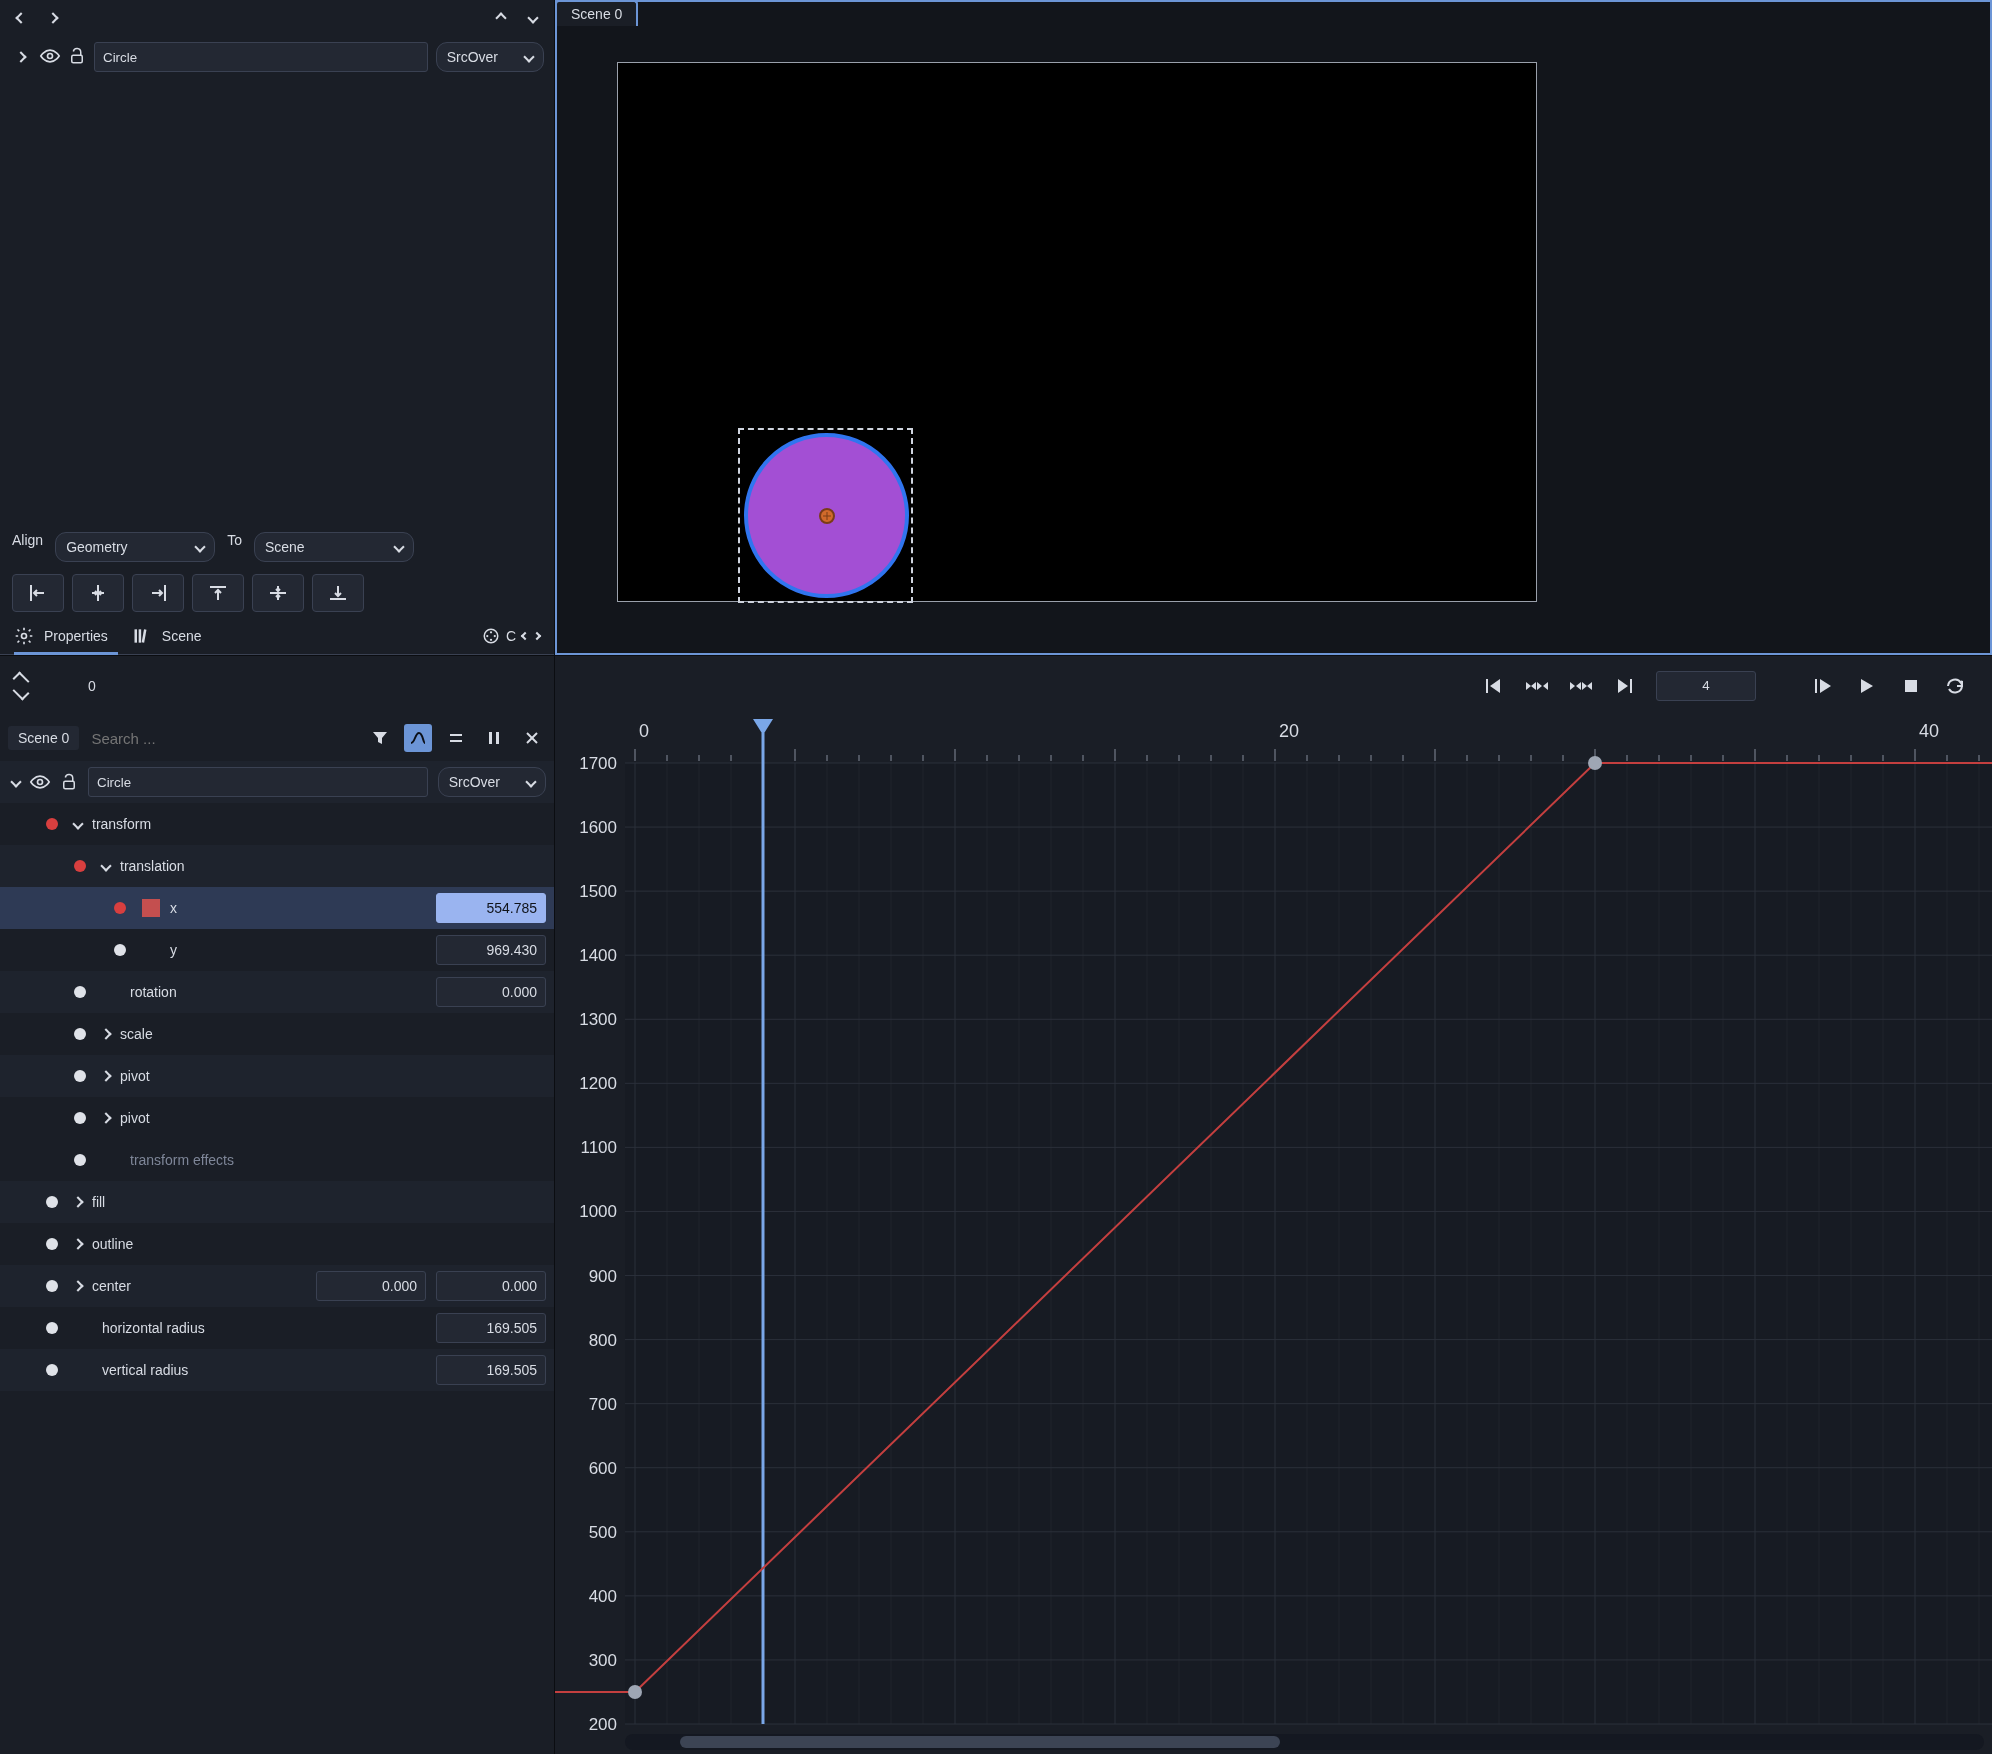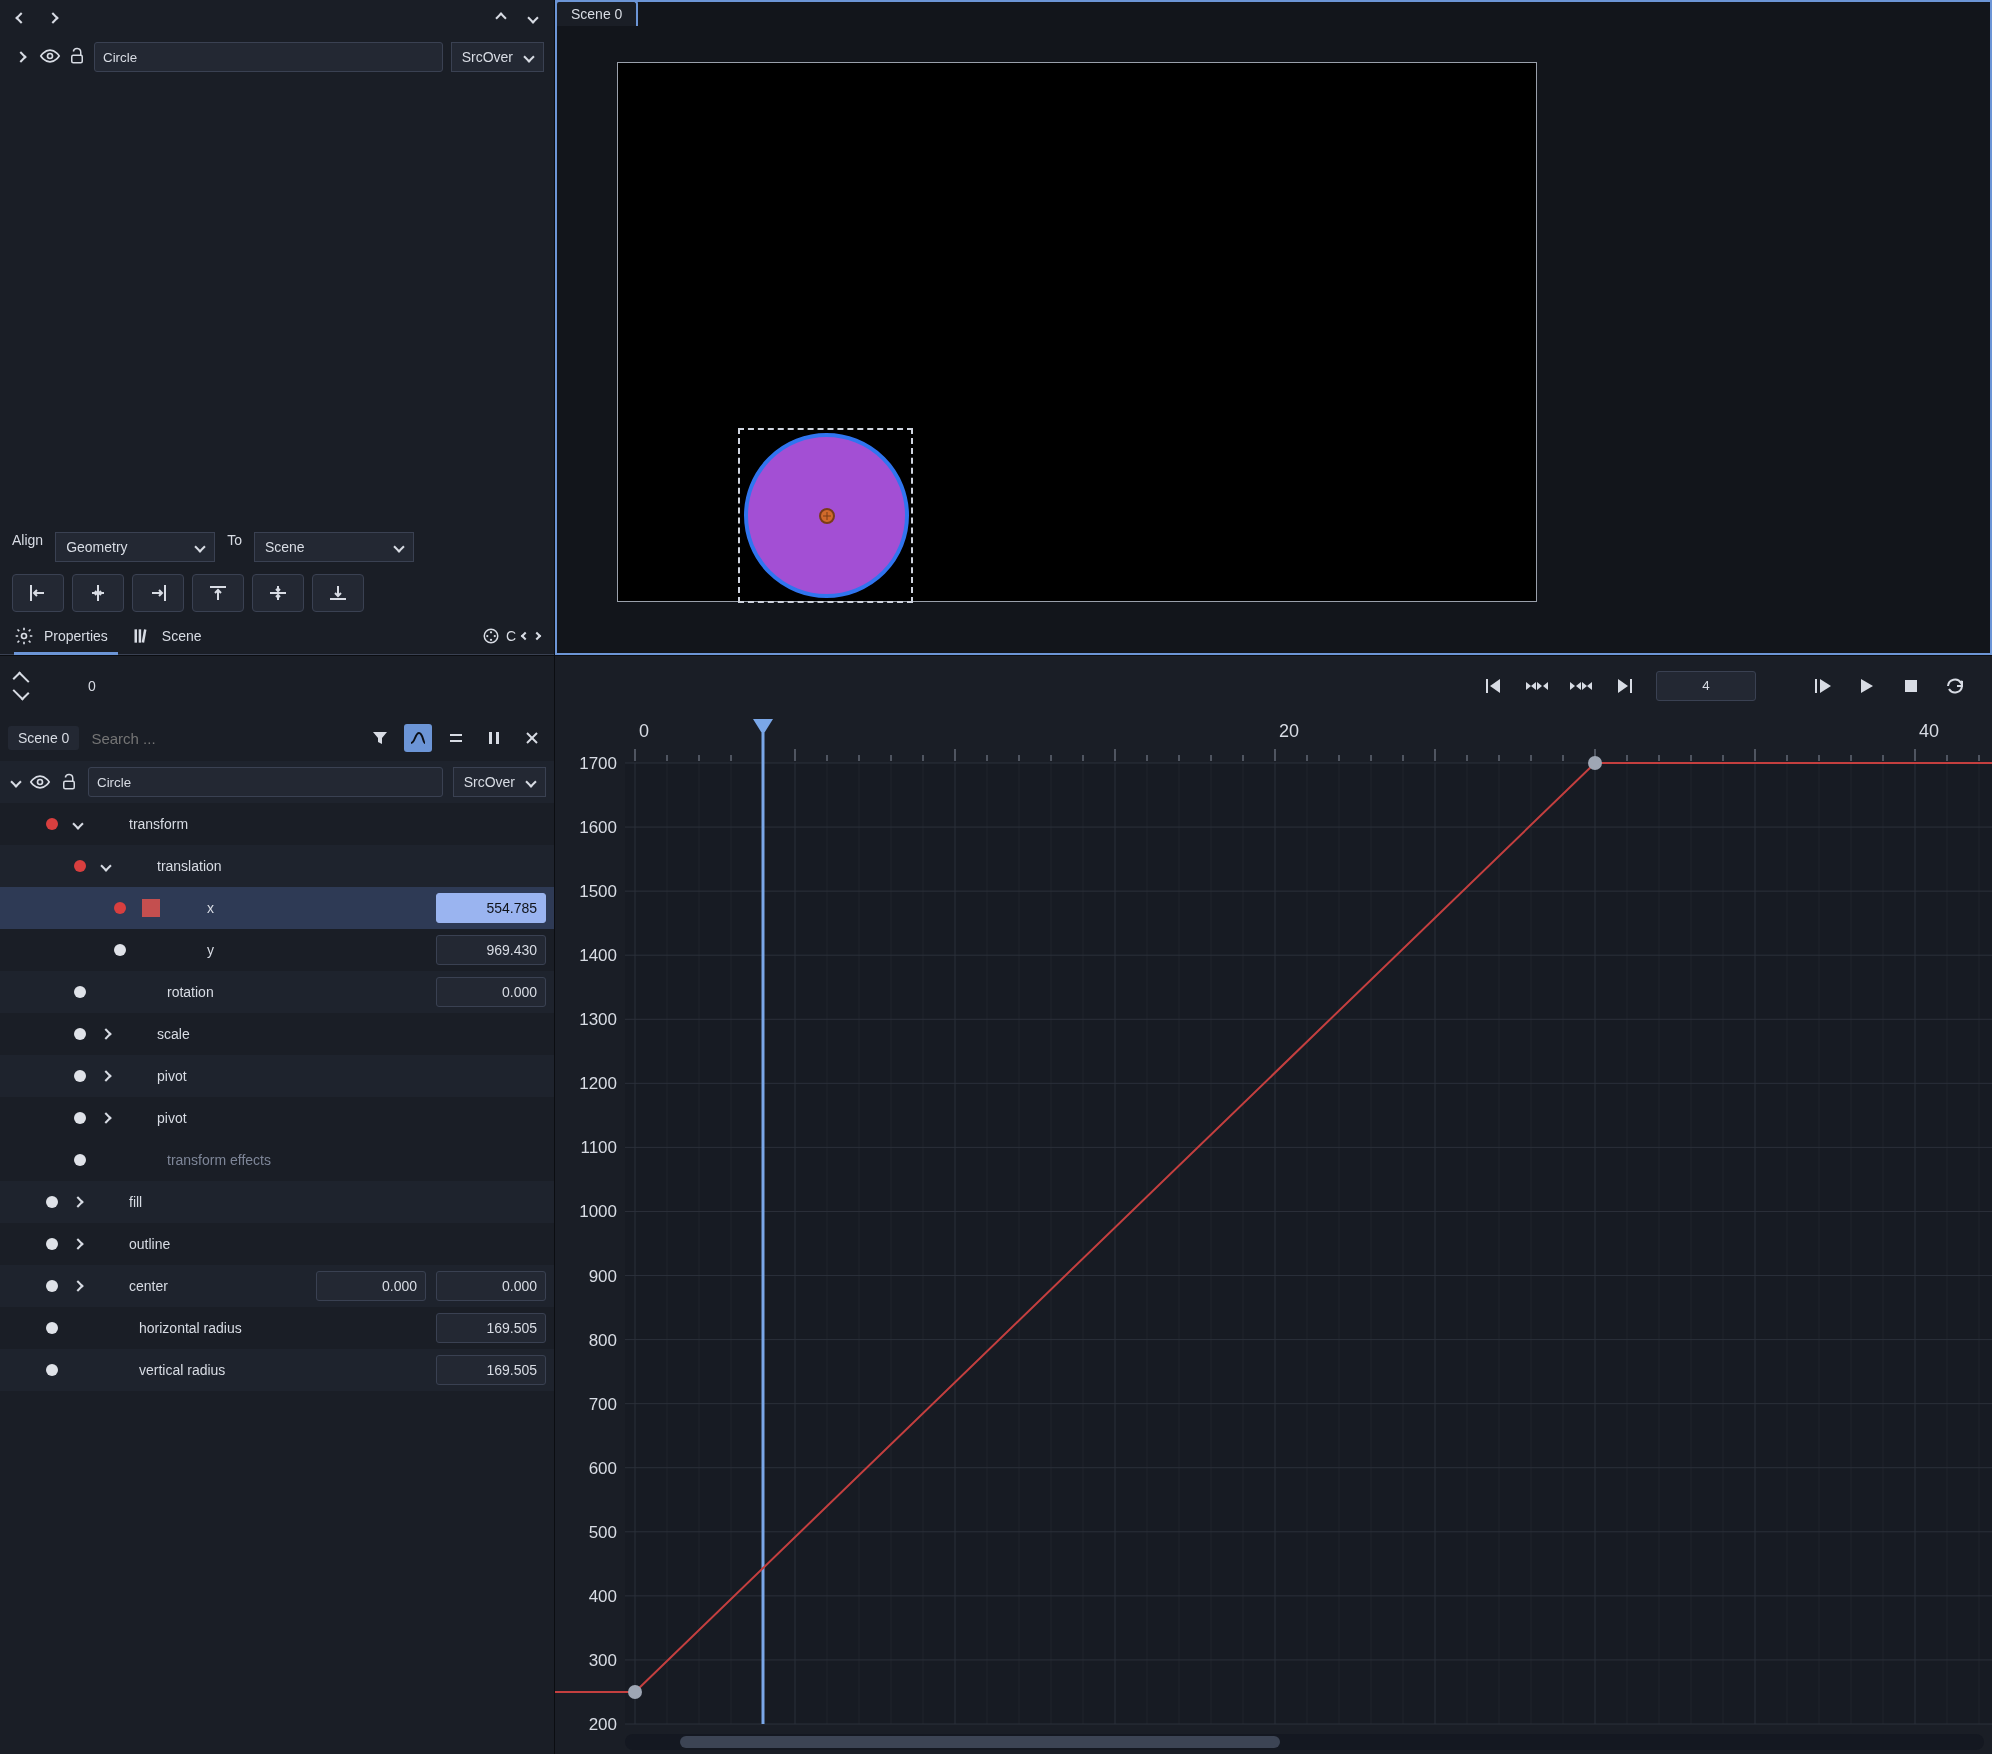--- a/index.html
+++ b/index.html
@@ -20,21 +20,21 @@
   *{box-sizing:border-box;font-family:-apple-system,Helvetica,Arial,sans-serif;}
   body{margin:0;background:var(--bg0);color:var(--text);font-size:14px;width:1992px;height:1754px;overflow:hidden;}
   .app{display:grid;grid-template-columns:555px 1437px;grid-template-rows:655px 60px 1039px;width:1992px;height:1754px;}
 
   
   .left-top{grid-column:1;grid-row:1;background:var(--bg1);display:flex;flex-direction:column;border-right:1px solid #0b0d11;}
   .nav-row{display:flex;align-items:center;height:36px;gap:10px;padding:0 10px;}
   .nav-btn{width:22px;height:22px;display:flex;align-items:center;justify-content:center;color:var(--text);cursor:pointer;}
   .spacer{flex:1;}
   .obj-row{display:flex;align-items:center;height:42px;gap:8px;padding:0 10px;background:var(--bg1);}
-  .select{background:var(--bg2);border:1px solid var(--border);height:30px;display:flex;align-items:center;padding:0 10px;gap:12px;border-radius:0;cursor:pointer;}
+  .select{background:var(--bg2);border:1px solid var(--border);height:30px;display:flex;align-items:center;padding:0 10px;gap:27px;border-radius:11px;cursor:pointer;}
   .select.wide{min-width:160px;}
   .obj-name-input{background:var(--bg2);border:1px solid var(--border);height:30px;padding:0 8px;color:var(--text);flex:1;border-radius:3px;}
   .fill-rest{flex:1;}
   .align-row{display:flex;align-items:flex-start;gap:12px;padding:6px 12px;}
   .icon-btn-row{display:flex;gap:8px;padding:6px 12px;}
   .tool-btn{width:52px;height:38px;background:var(--bg2);border:1px solid var(--border);border-radius:4px;display:flex;align-items:center;justify-content:center;cursor:pointer;}
   .tabs-row{display:flex;align-items:center;gap:24px;padding:8px 14px;border-bottom:1px solid var(--border);}
   .tab{display:flex;align-items:center;gap:10px;cursor:pointer;color:var(--text);}
   .tab.active{position:relative;}
   .tab.active::after{content:'';position:absolute;left:0;right:-10px;bottom:-9px;height:3px;background:var(--accent);}
@@ -70,21 +70,21 @@
   .tree-row{display:flex;align-items:center;height:42px;padding:0 8px;gap:10px;}
   .tree-row.bg1{background:#1e232d;}
   .tree-row.selected{background:#2e3a55;}
   .key-dot{width:12px;height:12px;border-radius:50%;background:#dfe2e8;}
   .key-dot.rec{background:#d83f3f;}
   .key-dot-wrap{width:24px;display:flex;justify-content:center;}
   .indent{display:inline-block;}
   .color-swatch{width:18px;height:18px;background:#c44f4f;}
   .val-box{width:110px;height:30px;background:var(--bg2);border:1px solid var(--border);border-radius:3px;display:flex;align-items:center;justify-content:flex-end;padding:0 8px;color:var(--text);}
   .val-box.sel{background:var(--sel-blue);color:#10131a;border-color:var(--sel-blue);}
-  .prop-label{flex:1;margin-left:37px;}
+  .prop-label{flex:1;}
   .prop-label.dim{color:var(--text-dim);}
 
   
   .right-bottom{grid-column:2;grid-row:3;background:var(--bg1);position:relative;overflow:hidden;}
   .graph-svg{position:absolute;inset:0;}
   .ruler-text{fill:var(--text);font-size:18px;}
   .axis-text{fill:var(--text);font-size:17px;text-anchor:end;}
   .grid-line{stroke:#2b303a;stroke-width:1;}
   .grid-line-minor{stroke:#20242d;stroke-width:1;}
   .playhead{stroke:#7aa7e8;stroke-width:3;}

